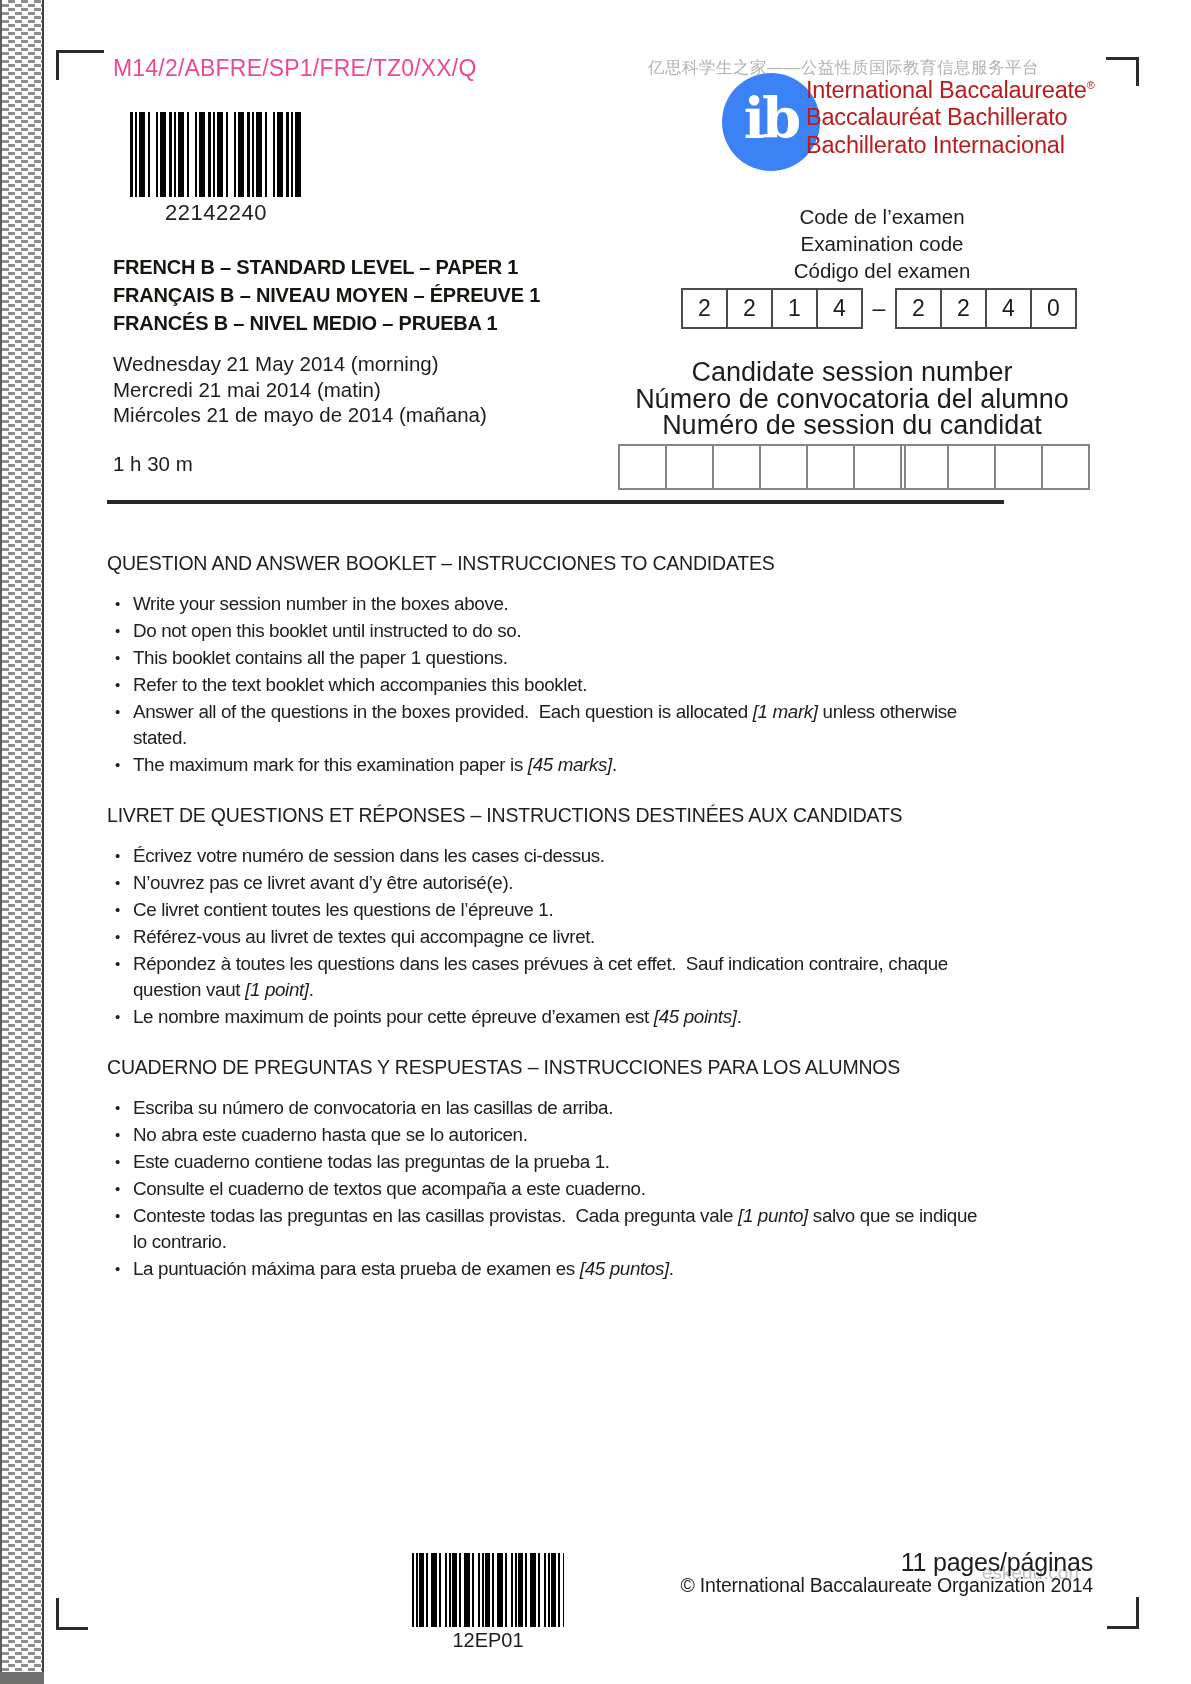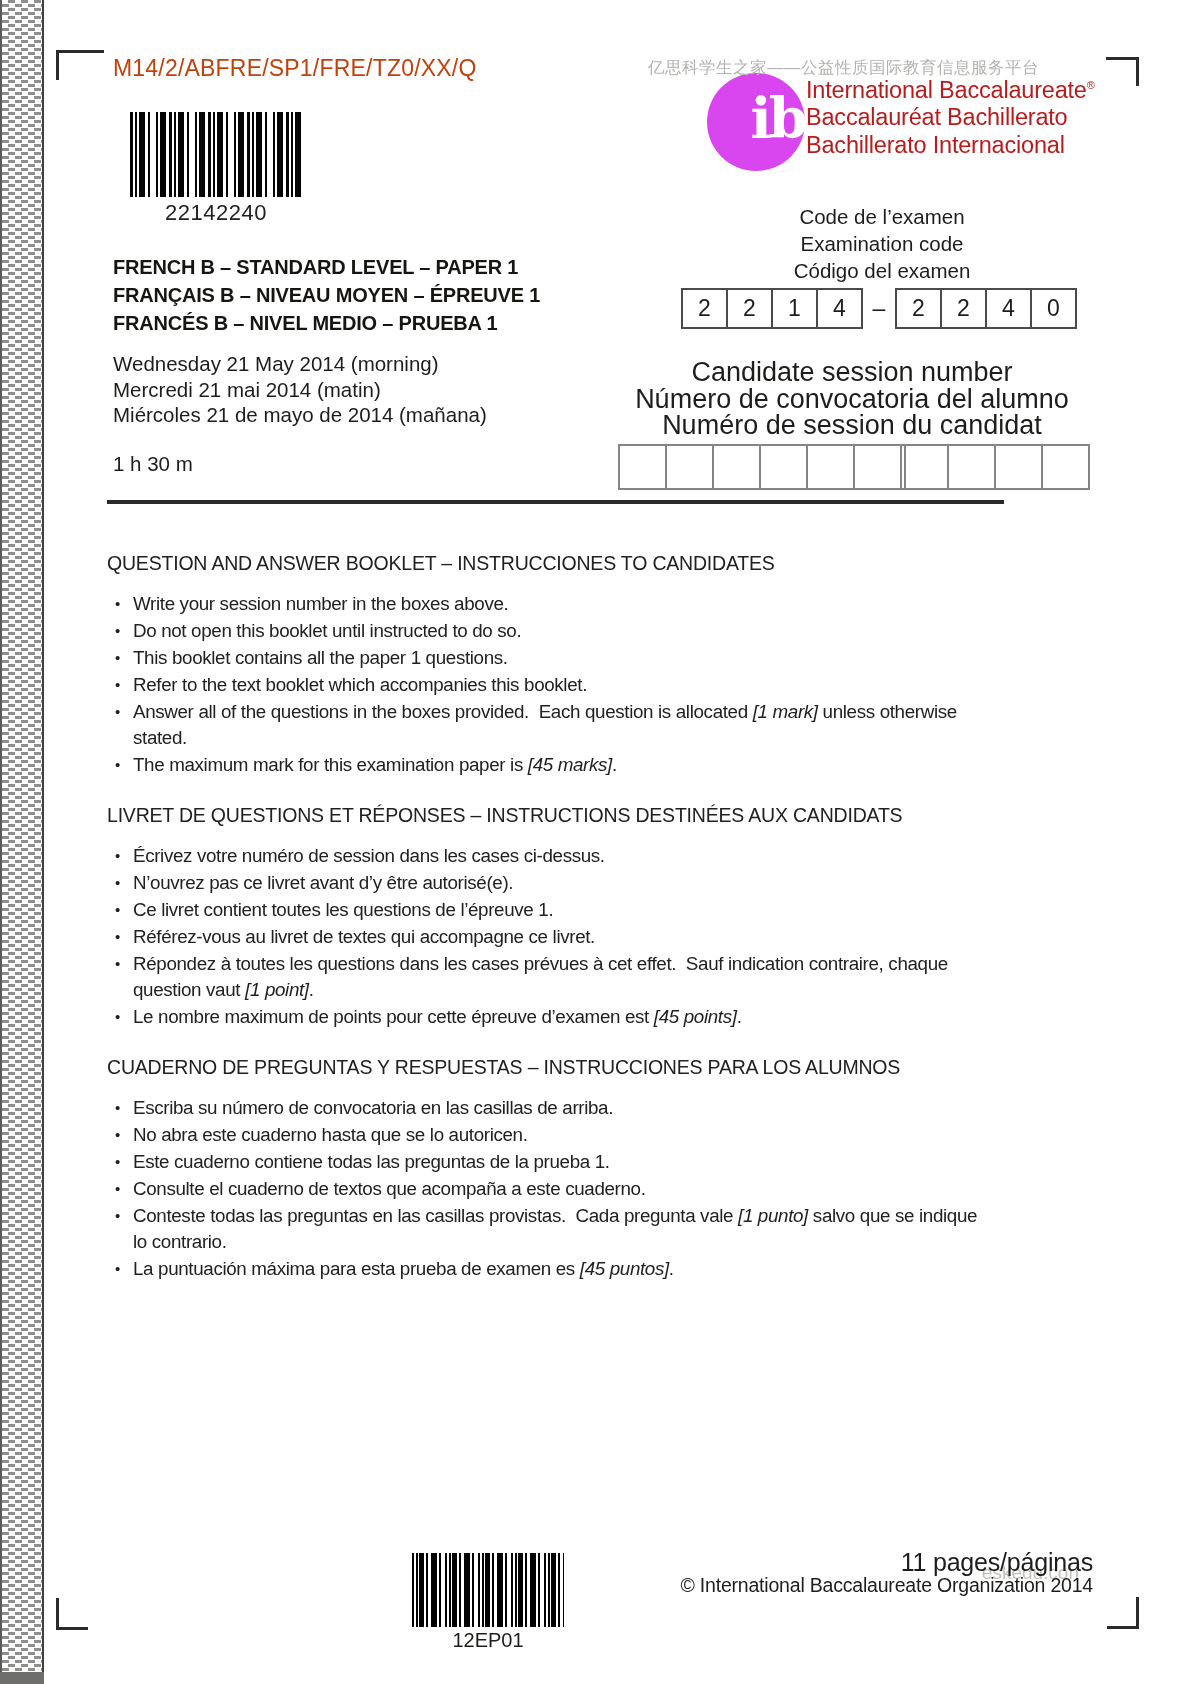--- a/index.html
+++ b/index.html
@@ -19,43 +19,43 @@
     background-size:auto, 13px 8px;
   }
   .strip-bottom { position:absolute; left:0; top:1672px; width:44px; height:12px; background:#6e6e6c; }
   
   .crop { position:absolute; border:0 solid #2b2b2a; }
   .crop.tl { left:56px;  top:50px;   width:45px; height:27px; border-top-width:3px;    border-left-width:3px; }
   .crop.tr { left:1106px;top:57px;   width:30px; height:26px; border-top-width:3px;    border-right-width:3px; }
   .crop.bl { left:56px;  top:1598px; width:29px; height:29px; border-bottom-width:3px; border-left-width:3px; }
   .crop.br { left:1107px;top:1597px; width:29px; height:29px; border-bottom-width:3px; border-right-width:3px; }
 
-  .paper-code { position:absolute; left:113px; top:55px; font-size:23px; letter-spacing:0.2px; color:#c2410c; }
+  .paper-code { position:absolute; left:113px; top:55px; font-size:23px; letter-spacing:0.2px; color:#ec4899; }
 
   .top-barcode { position:absolute; left:130px; top:112px; width:172px; text-align:center; }
   .top-barcode .bars {
     height:85px;
     background:repeating-linear-gradient(90deg,
       #050505 0 3px,  #ffffff 3px 5px,
       #050505 5px 7px, #ffffff 7px 9px,
       #050505 9px 15px, #ffffff 15px 18px,
       #050505 18px 20px, #ffffff 20px 26px,
       #050505 26px 28px, #ffffff 28px 30px,
       #050505 30px 36px, #ffffff 36px 39px);
   }
   .top-barcode .num { font-size:22px; margin-top:3px; letter-spacing:0.5px; color:#232220; }
 
   .titles { position:absolute; left:113px; top:253px; font-weight:bold; font-size:20px;
             line-height:28px; letter-spacing:-0.2px; color:#161511; }
 
   .cn-watermark { position:absolute; left:648px; top:57px; font-size:16.5px; color:#b4b2af;
                   letter-spacing:0.5px; z-index:5; white-space:nowrap; }
 
-  .ib-circle { position:absolute; left:707px; top:73px; width:98px; height:98px; border-radius:50%;
-               background:#d946ef; color:#ffffff; display:flex; align-items:center; justify-content:flex-end; }
+  .ib-circle { position:absolute; left:722px; top:73px; width:98px; height:98px; border-radius:50%;
+               background:#3b82f6; color:#ffffff; display:flex; align-items:center; justify-content:center; }
   .ib-mono { font-family:"DejaVu Serif", serif; font-weight:bold; font-size:56px;
              letter-spacing:-3px; padding-bottom:8px; }
   .ib-names { position:absolute; left:806px; top:72px; font-size:23.5px; line-height:27.5px;
               color:#b91c1c; letter-spacing:-0.2px; }
   .ib-names sup { font-size:11px; }
 
   .exam-code-labels { position:absolute; left:682px; top:203px; width:400px; text-align:center;
                       font-size:20.5px; line-height:27px; }
   .exam-boxes { position:absolute; left:681px; top:288px; display:flex; align-items:center; }
   .ebox { box-sizing:border-box; width:47px; height:41px; border:2px solid #4c4b49; margin-left:-2px;

